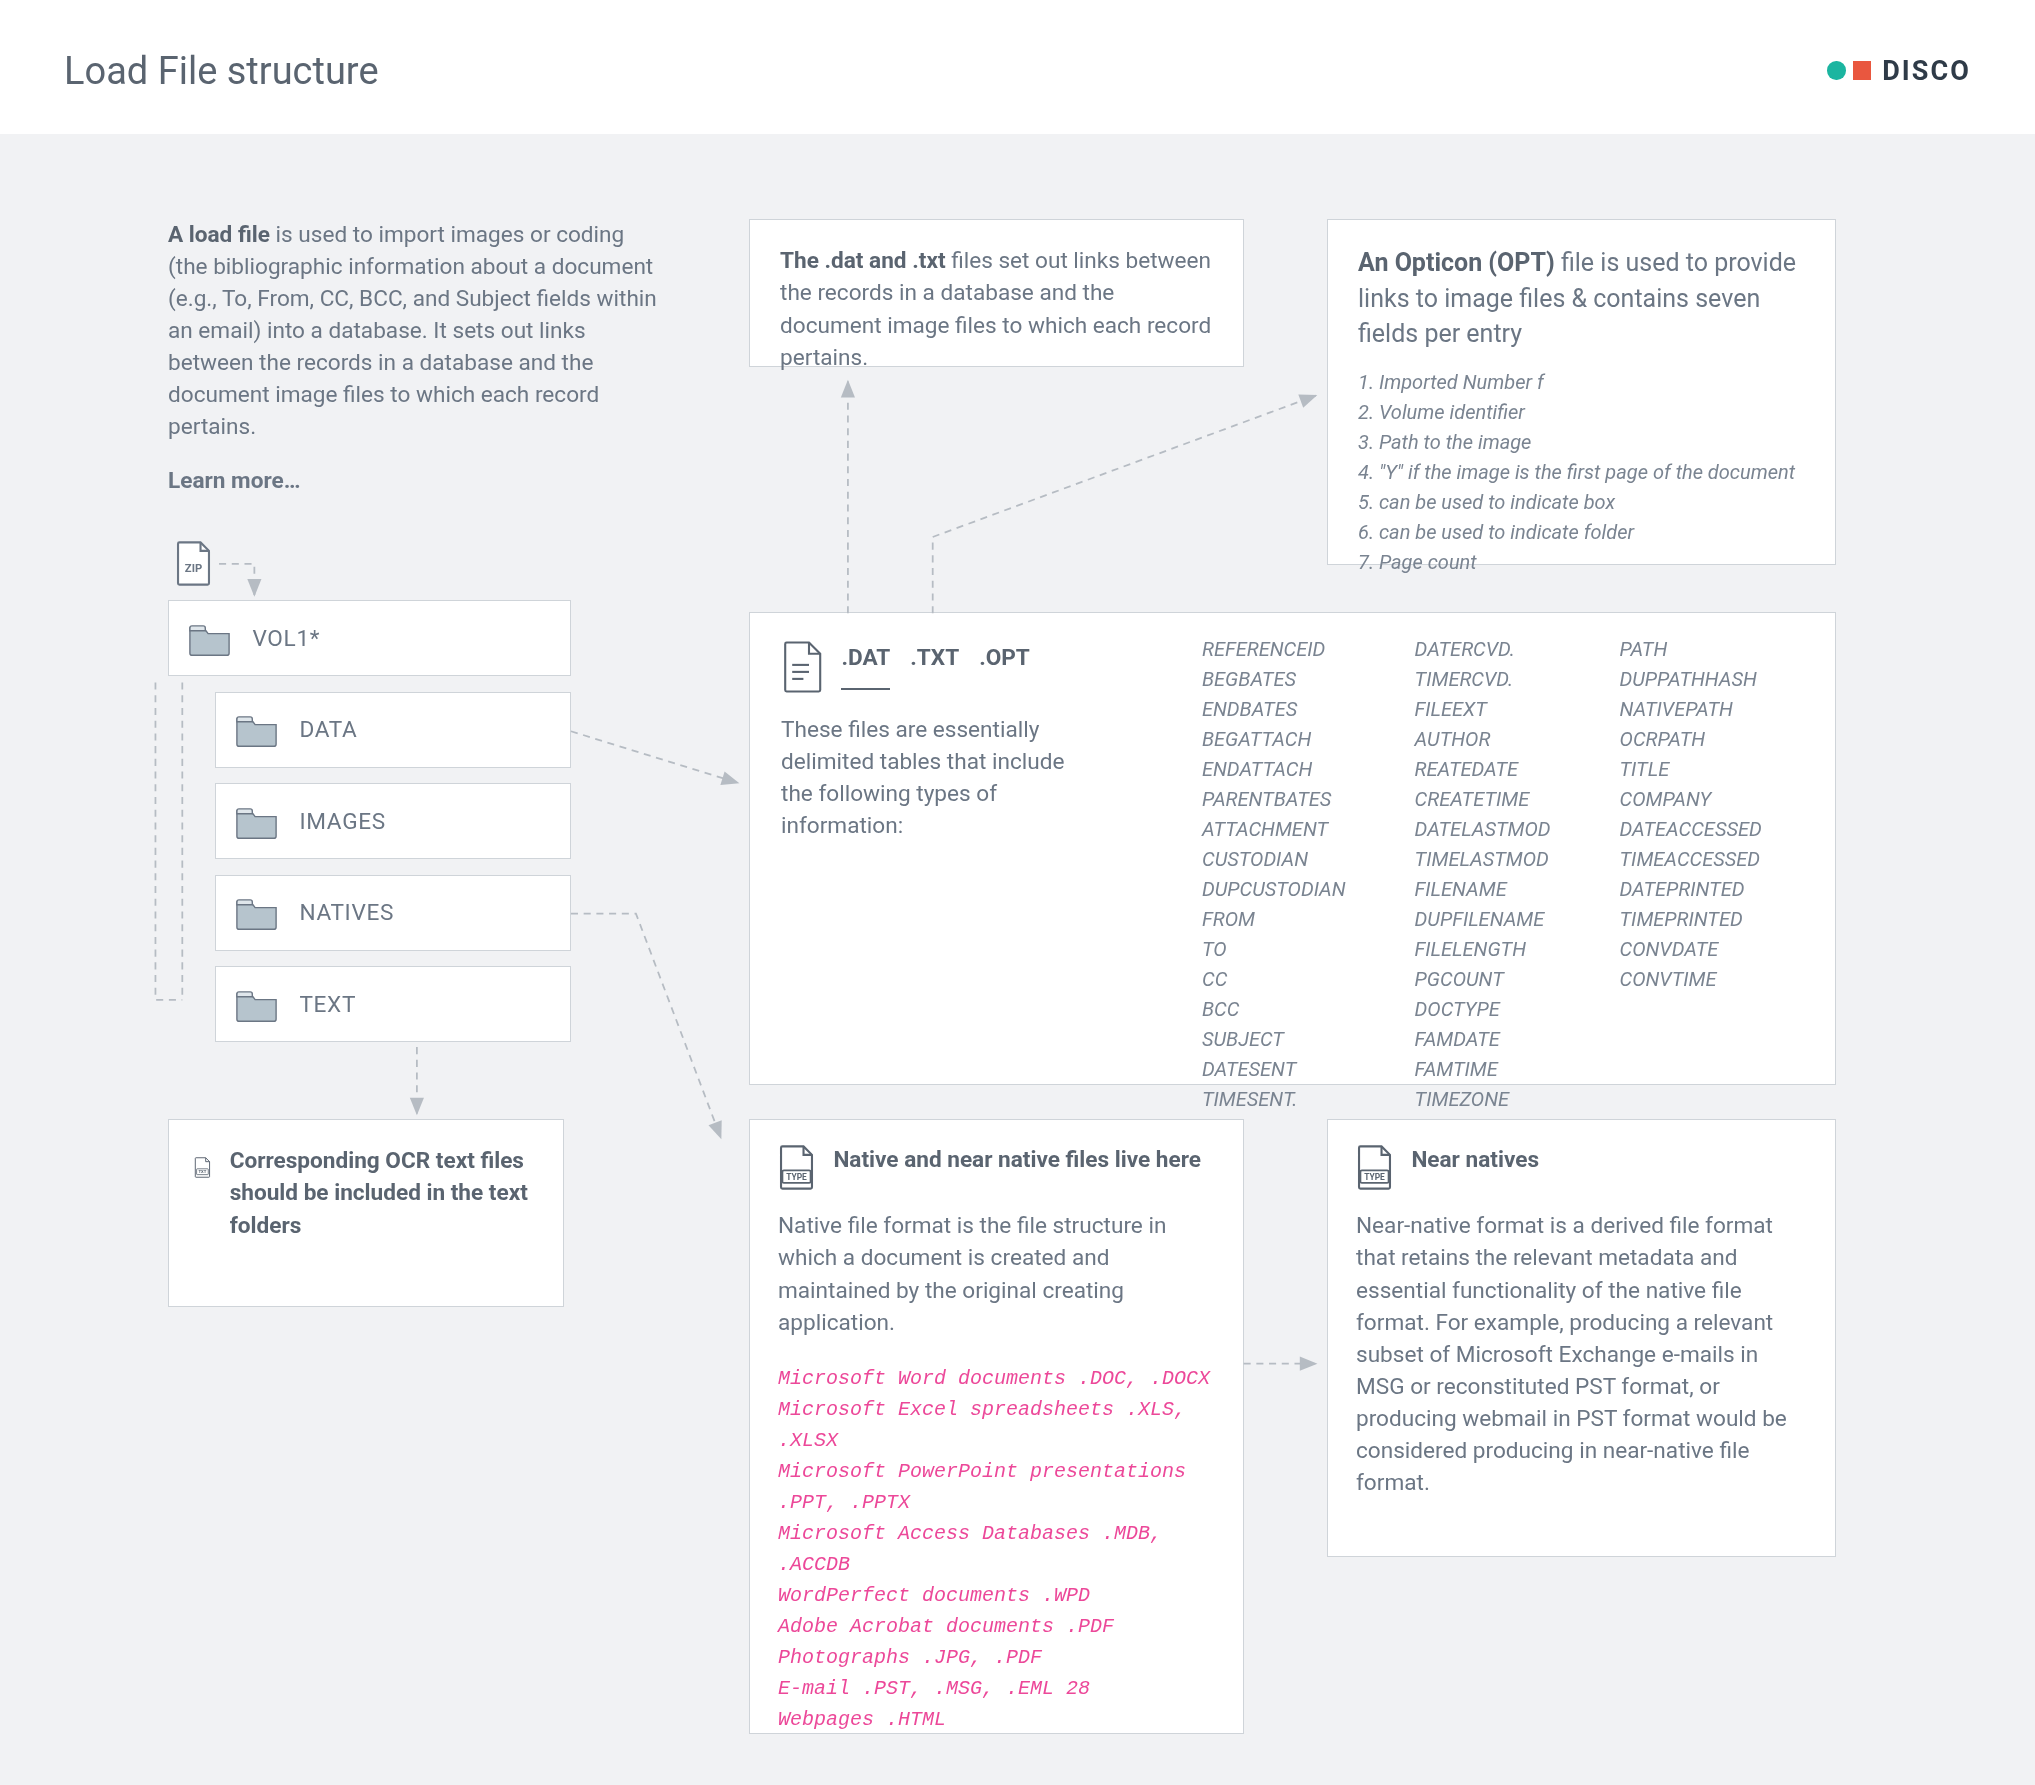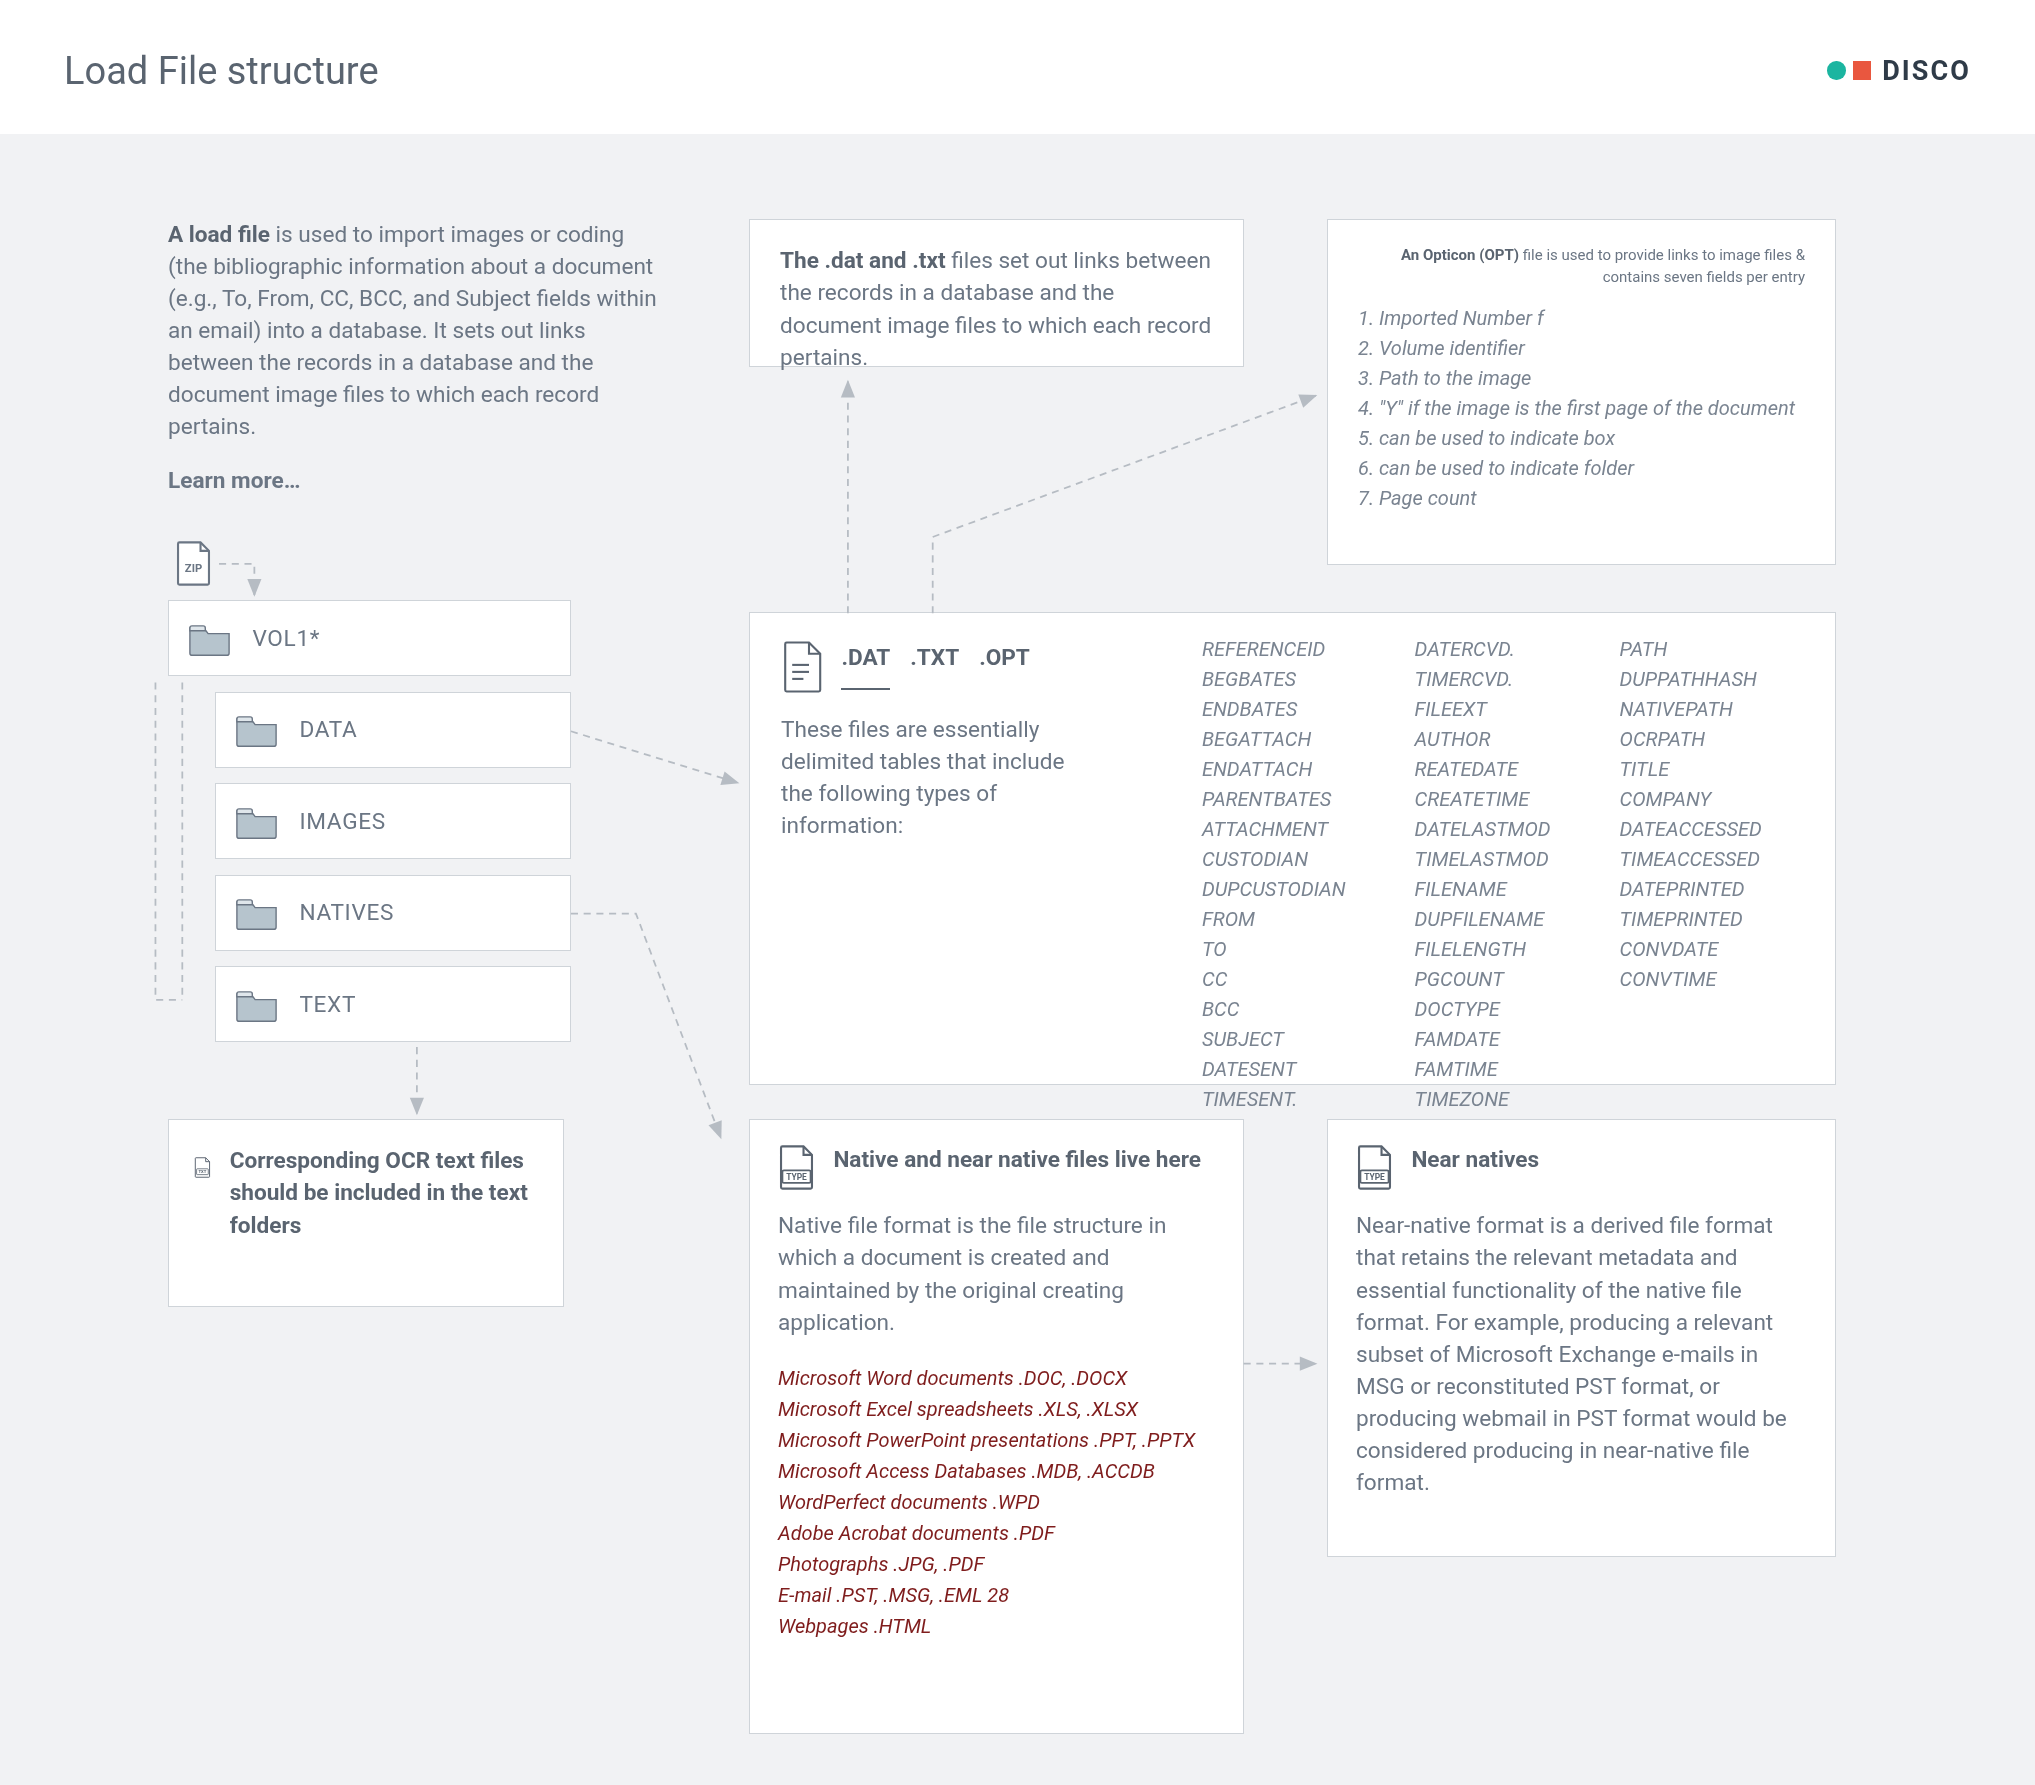--- a/index.html
+++ b/index.html
@@ -65,21 +65,21 @@
     font-size: 22.6px;
   }
 
   
   .dat-explainer { left: 749px; top: 85px; width: 495px; height: 148px; padding: 25.4px 30px; }
   .dat-explainer p { font-size: 22.6px; line-height: 1.42; }
   .dat-explainer b { color: #5a6470; font-weight: 700; }
 
   
   .opticon { left: 1327px; top: 85px; width: 509px; height: 346px; padding: 25.4px 30px; }
-  .opticon p { font-size: 15px; line-height: 1.42; margin-bottom: 15.5px; text-align: right; }
+  .opticon p { font-size: 25px; line-height: 1.42; margin-bottom: 15.5px; }
   .opticon b { color: #5a6470; font-weight: 700; }
   .opticon ol { list-style: none; font-style: italic; font-size: 20px; line-height: 1.5; color: #7a8491; }
 
   
   .delim-panel {
     left: 749px; top: 478px;
     width: 1087px; height: 473px;
     padding: 28px 31px;
   }
   .delim-header { display: flex; align-items: flex-start; gap: 18.4px; }
@@ -102,21 +102,21 @@
   
   .ocr-box { left: 168px; top: 985px; width: 396px; height: 188px; padding: 25.4px 25.4px; }
   .ocr-box .row { display: flex; gap: 18.4px; align-items: flex-start; }
   .ocr-box .txt { font-weight: 700; font-size: 22.6px; line-height: 1.42; color: #5a6470; }
 
   
   .native-box { left: 749px; top: 985px; width: 495px; height: 615px; padding: 25.4px 28px; }
   .native-box .row { display: flex; gap: 18.4px; align-items: flex-start; margin-bottom: 20px; }
   .native-head { font-weight: 700; font-size: 22.6px; line-height: 1.35; color: #5a6470; }
   .native-box p.desc { font-size: 22.6px; line-height: 1.42; margin-bottom: 24px; }
-  .native-list { list-style: none; font-style: italic; font-size: 20px; line-height: 1.55; color: #7f1d1d; }
+  .native-list { list-style: none; font-style: italic; font-size: 20px; line-height: 1.55; color: #ec4899; font-family: Liberation Mono, monospace; }
 
   
   .nearnative-box { left: 1327px; top: 985px; width: 509px; height: 438px; padding: 25.4px 28px; }
   .nearnative-box .row { display: flex; gap: 18.4px; align-items: flex-start; margin-bottom: 20px; }
   .nearnative-box p.desc { font-size: 22.6px; line-height: 1.42; }
 
   
   .tree { position: absolute; left: 168px; top: 466px; }
   .folder-node {
     background: #fff;

